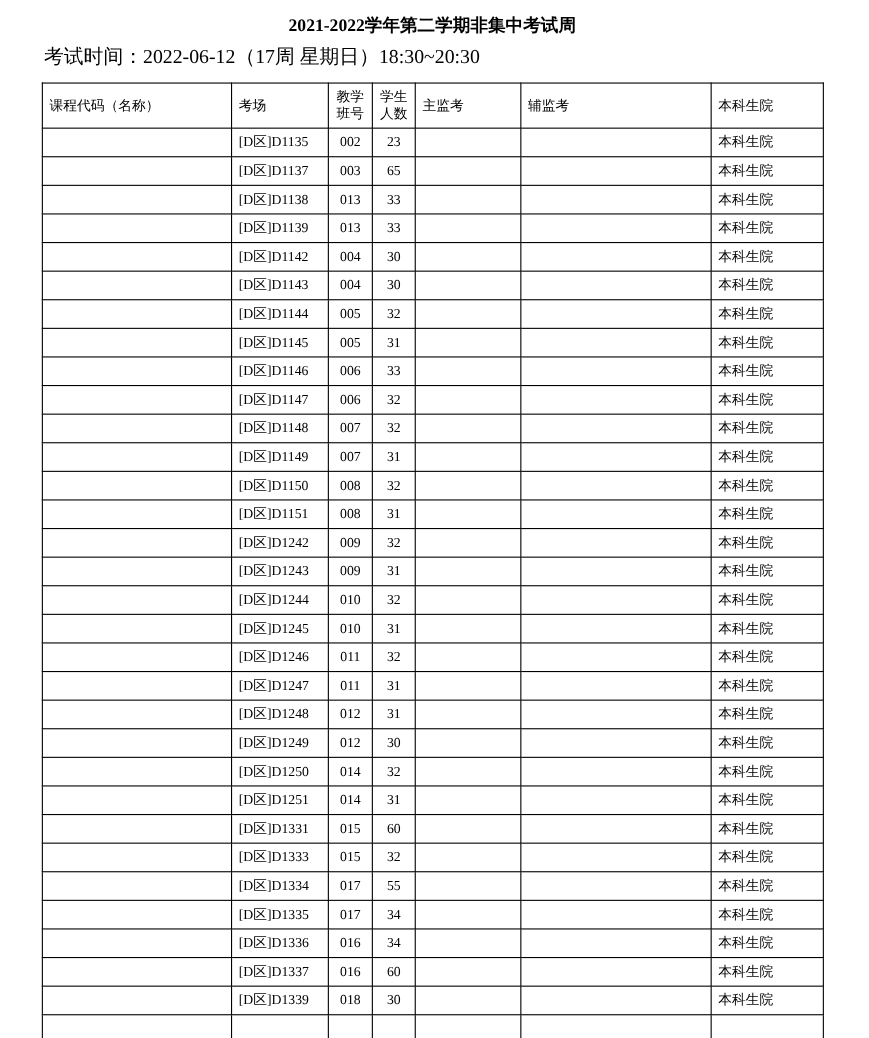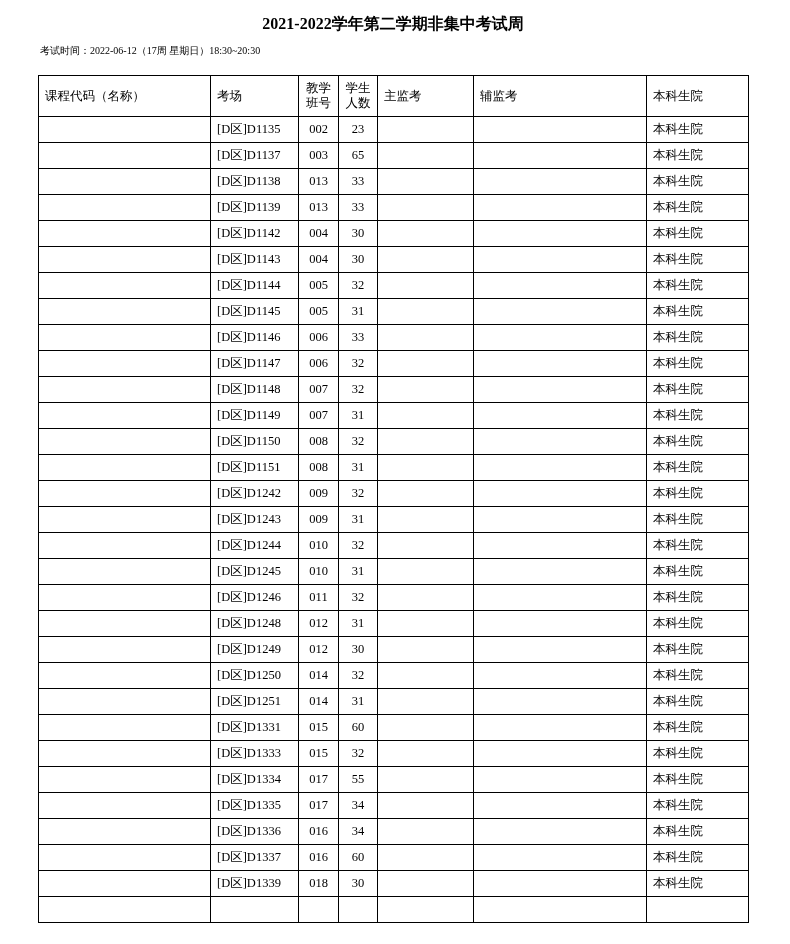--- a/index.html
+++ b/index.html
@@ -16,21 +16,21 @@
   }
   .doc-title {
     margin: 13px 4px 0 0;
     font-size: 16px;
     line-height: 21px;
     font-weight: bold;
     text-align: center;
   }
   .exam-time {
     margin: 9px 0 16px 40px;
-    font-size: 10px;
+    font-size: 18px;
     line-height: 16px;
   }
   table.exam-table {
     border-collapse: collapse;
     table-layout: fixed;
     margin: 7px 0 0 38px;
     width: 710px;
   }
   .exam-table th,
   .exam-table td {
@@ -278,20 +278,29 @@
   <tr>
     <td></td>
     <td>[D区]D1246</td>
     <td>011</td>
     <td>32</td>
     <td></td>
     <td></td>
     <td>本科生院</td>
   </tr>
 
+  <tr>
+    <td></td>
+    <td>[D区]D1247</td>
+    <td>011</td>
+    <td>31</td>
+    <td></td>
+    <td></td>
+    <td>本科生院</td>
+  </tr>
 
   <tr>
     <td></td>
     <td>[D区]D1248</td>
     <td>012</td>
     <td>31</td>
     <td></td>
     <td></td>
     <td>本科生院</td>
   </tr>

